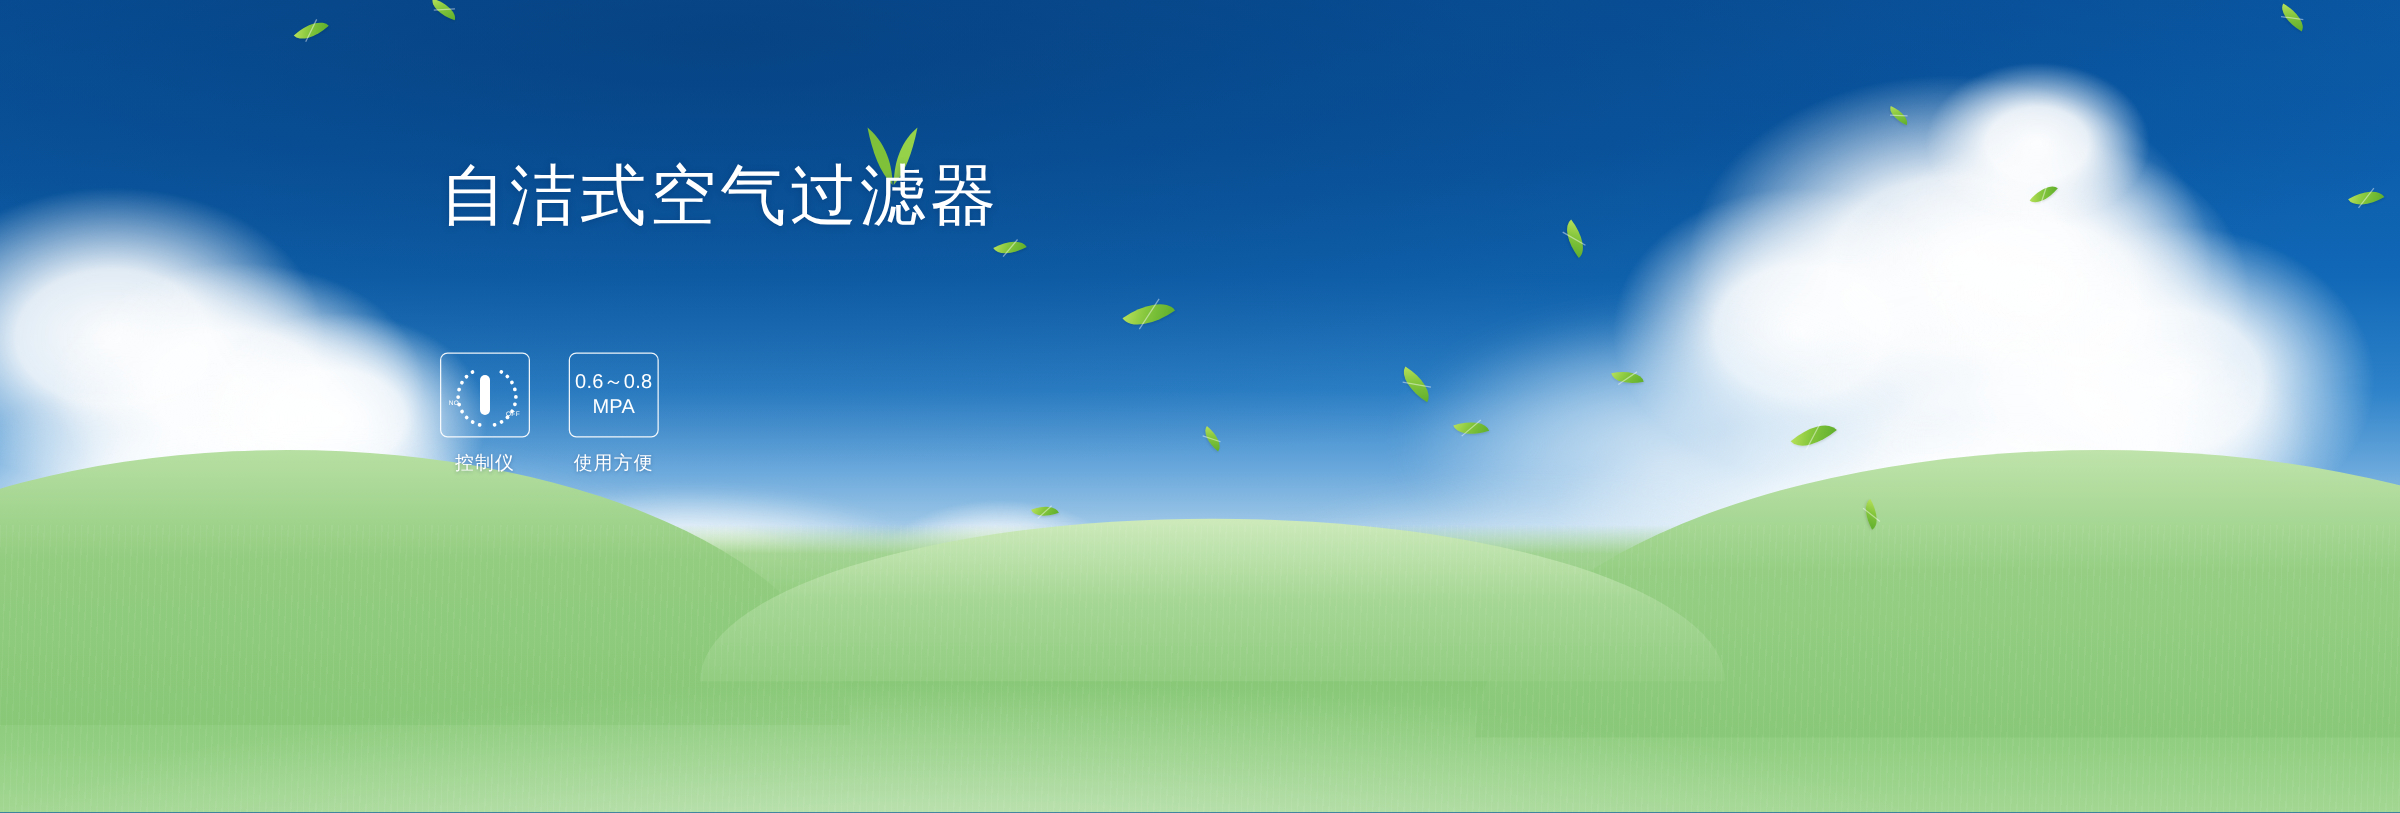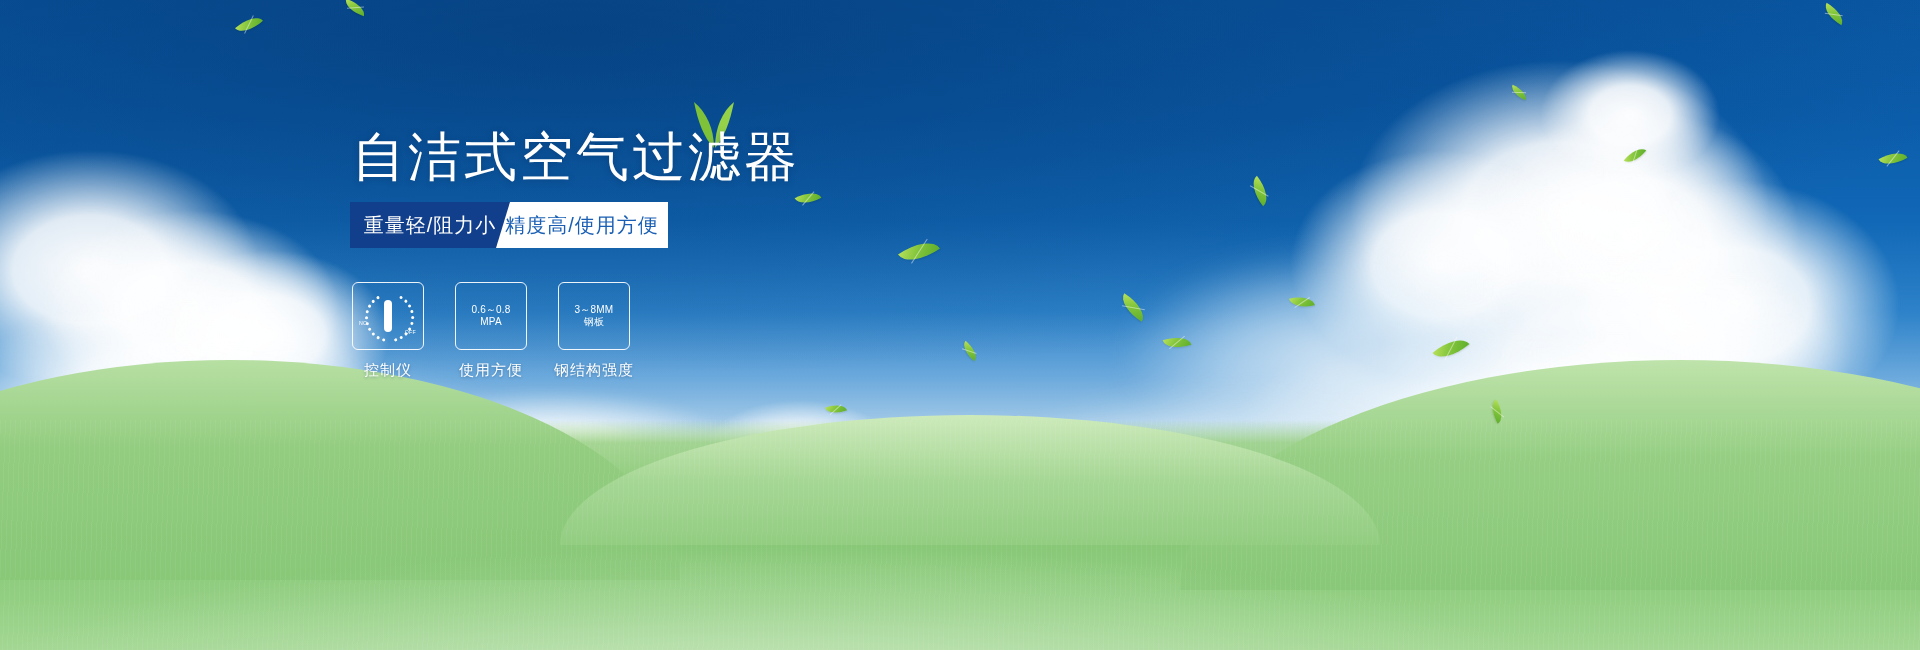--- a/index.html
+++ b/index.html
@@ -154,21 +154,21 @@
   .feature-box{
     width:72px; height:68px;
     border:1.6px solid rgba(255,255,255,.92);
     border-radius:6px;
     display:flex; flex-direction:column;
     align-items:center; justify-content:center;
     color:#ffffff;
     overflow:hidden;
   }
   .feature-text{
-    font-size:10px;
+    font-size:16px;
     line-height:1.22;
     text-align:center;
     letter-spacing:.2px;
     white-space:pre-line;
   }
   .feature-label{
     margin-top:11px;
     font-size:15px;
     color:#ffffff;
     letter-spacing:1px;
@@ -278,24 +278,20 @@
 
     <div class="title-sprout">
       <svg width="52" height="48" viewBox="0 0 52 48">
         <path d="M26 48 C26 28 18 12 6 2 C10 22 16 38 26 48 Z" fill="#7fc23a"></path>
         <path d="M27 48 C27 28 34 12 46 2 C42 22 36 38 27 48 Z" fill="#95d24a"></path>
       </svg>
     </div>
 
     <div class="main-title">自洁式空气过滤器</div>
 
-    <div class="badges">
-      <div class="badge badge-dark">重量轻/阻力小</div>
-      <div class="badge badge-light">精度高/使用方便</div>
-    </div>
 
     <div class="features">
 
       <div class="feature">
         <div class="feature-box">
           <div class="dial">
             <span class="tick" style="transform:rotate(30deg) translate(0,-23px)"></span>
             <span class="tick" style="transform:rotate(45deg) translate(0,-23px)"></span>
             <span class="tick" style="transform:rotate(60deg) translate(0,-23px)"></span>
             <span class="tick" style="transform:rotate(75deg) translate(0,-23px)"></span>
@@ -325,24 +321,17 @@
 
       <div class="feature">
         <div class="feature-box">
           <div class="feature-text">0.6～0.8
 MPA</div>
         </div>
         <div class="feature-label">使用方便</div>
       </div>
 
 
-      <div class="feature">
-        <div class="feature-box">
-          <div class="feature-text">3～8MM
-钢板</div>
-        </div>
-        <div class="feature-label">钢结构强度</div>
-      </div>
 
 
     </div>
   </div>
 </div>
 
 </body></html>

